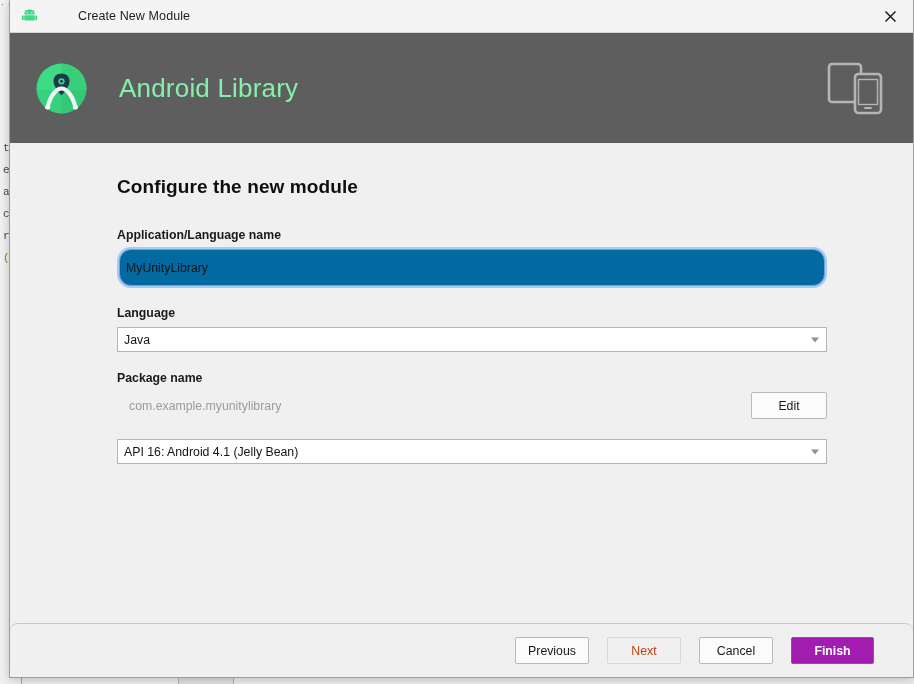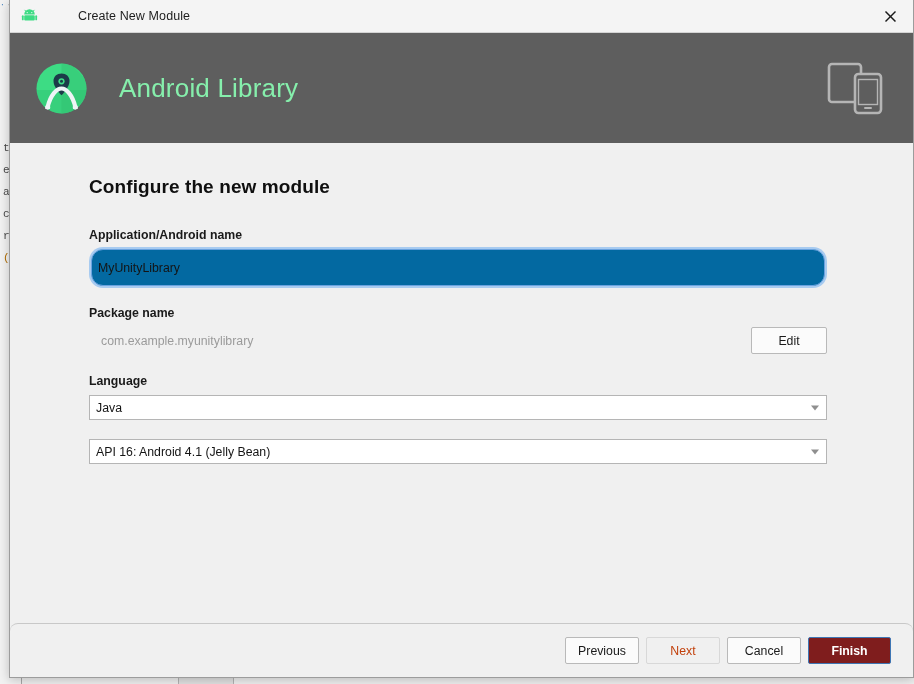--- a/index.html
+++ b/index.html
@@ -167,21 +167,21 @@
     transform: translateY(-50%);
     width: 58px;
     height: 56px;
   }
 
   
   .body {
     flex: 1;
     background: #f0f0f0;
     position: relative;
-    padding-left: 79px;
+    padding-left: 107px;
     padding-right: 86px;
     padding-top: 33px;
     box-sizing: border-box;
   }
   .page-title {
     font-size: 19px;
     font-weight: bold;
     color: #0f0f0f;
     margin: 0 0 30px 0;
     letter-spacing: 0.1px;
@@ -284,22 +284,22 @@
 
   
   .footer {
     height: 54px;
     min-height: 54px;
     border-top: 1px solid #c8c8c8;
     background: #f0f0f0;
     display: flex;
     align-items: center;
     justify-content: flex-end;
-    padding-right: 22px;
-    gap: 7px;
+    padding-right: 39px;
+    gap: 18px;
     box-sizing: border-box;
     border-radius: 8px;
   }
   .btn-footer {
     font-family: "Liberation Sans", sans-serif;
     font-size: 12.3px;
     height: 27px;
     min-width: 74px;
     padding: 0 12px;
     border-radius: 2px;
@@ -308,21 +308,21 @@
     color: #1a1a1a;
     cursor: default;
     box-sizing: border-box;
   }
   .btn-footer.disabled {
     color: #c2410c;
     background: #f0f0f0;
     border-color: #d8d8d8;
   }
   .btn-footer.primary {
-    background: #7f1d1d;
+    background: #a21caf;
     border: 1px solid #3e76b4;
     color: #ffffff;
     font-weight: bold;
     min-width: 83px;
   }
 </style>
 </head>
 <body>
 
 <div class="bg-root">
@@ -407,44 +407,44 @@
         <rect x="37" y="47" width="8" height="2" rx="1" fill="#b5b5b5"></rect>
       </svg>
     </span>
   </div>
 
   <div class="body">
 
     <h2 class="page-title">Configure the new module</h2>
 
     <div class="field-block">
-      <div class="field-label">Application/Android name</div>
+      <div class="field-label">Application/Language name</div>
       <input class="text-input focused" type="text" value="MyUnityLibrary" style="">
     </div>
 
-
-    <div class="field-block">
-      <div class="field-label">Package name</div>
-      <div class="package-row">
-        <span class="package-value">com.example.myunitylibrary</span>
-        <button class="btn edit">Edit</button>
-      </div>
-    </div>
 
     <div class="field-block tight">
       <div class="field-label">Language</div>
       <div class="select-wrap">
         <div class="select-box">
           <span>Java</span>
         </div>
         <span class="select-arrow"></span>
       </div>
     </div>
 
     <div class="field-block">
+      <div class="field-label">Package name</div>
+      <div class="package-row">
+        <span class="package-value">com.example.myunitylibrary</span>
+        <button class="btn edit">Edit</button>
+      </div>
+    </div>
+
+    <div class="field-block">
       <div class="select-wrap">
         <div class="select-box">
           <span>API 16: Android 4.1 (Jelly Bean)</span>
         </div>
         <span class="select-arrow"></span>
       </div>
     </div>
 
   </div>
 

